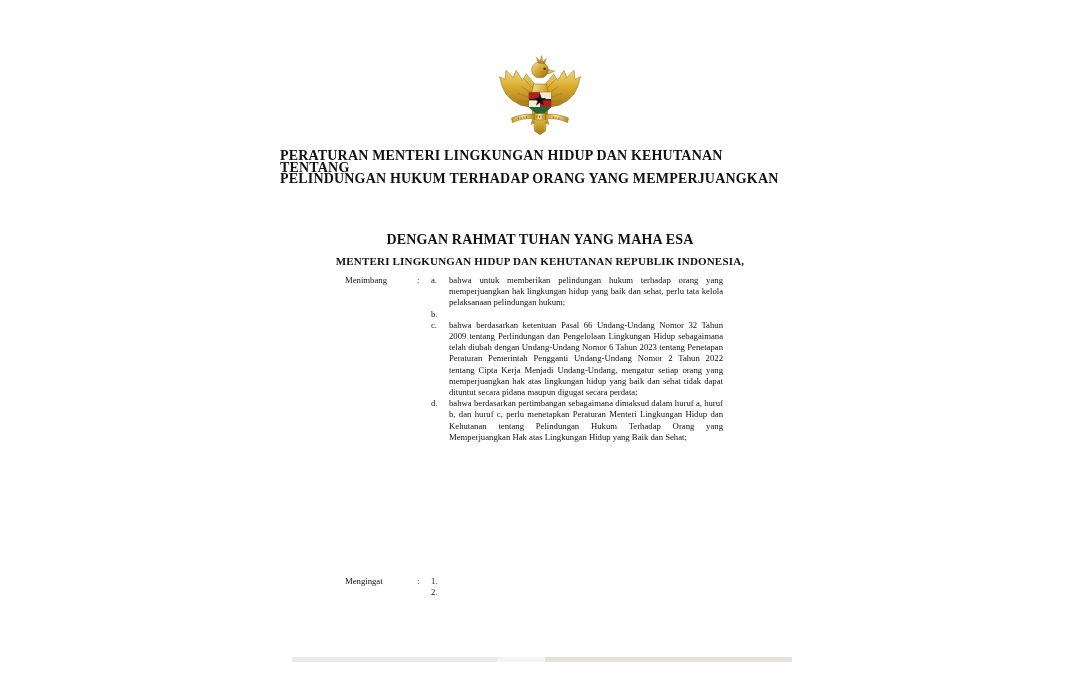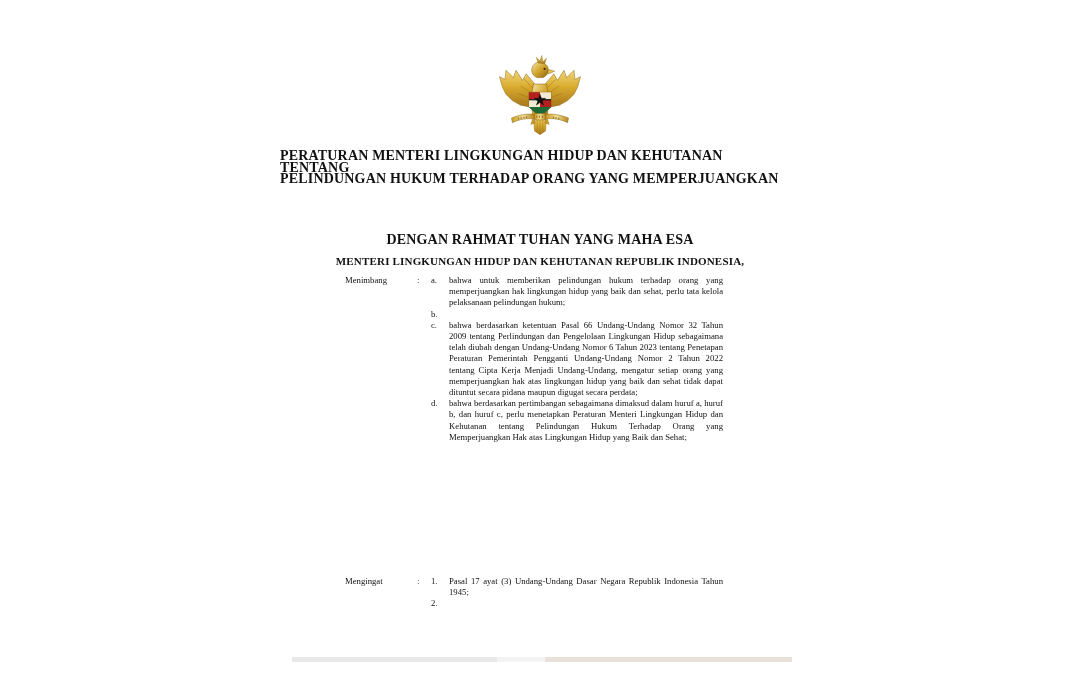--- a/index.html
+++ b/index.html
@@ -262,21 +262,20 @@
       <span class="clause-marker">d.</span>
       <span class="clause-text">bahwa berdasarkan pertimbangan sebagaimana dimaksud dalam huruf a, huruf b, dan huruf c, perlu menetapkan Peraturan Menteri Lingkungan Hidup dan Kehutanan tentang Pelindungan Hukum Terhadap Orang yang Memperjuangkan Hak atas Lingkungan Hidup yang Baik dan Sehat;</span>
     </div>
   </div>
 
   <div id="mengingat-block" class="clause-block">
     <div class="clause-row">
       <span class="clause-label">Mengingat</span>
       <span class="clause-colon">:</span>
       <span class="clause-marker">1.</span>
-      <span class="clause-text">Pasal 17 ayat (3) Undang-Undang Dasar Negara Republik Indonesia Tahun 1945;</span>
     </div>
     <div class="clause-row">
       <span class="clause-label"></span>
       <span class="clause-colon"></span>
       <span class="clause-marker">2.</span>
     </div>
   </div>
 
   <div id="bottom-bar">
     <div class="seg-left"></div>

